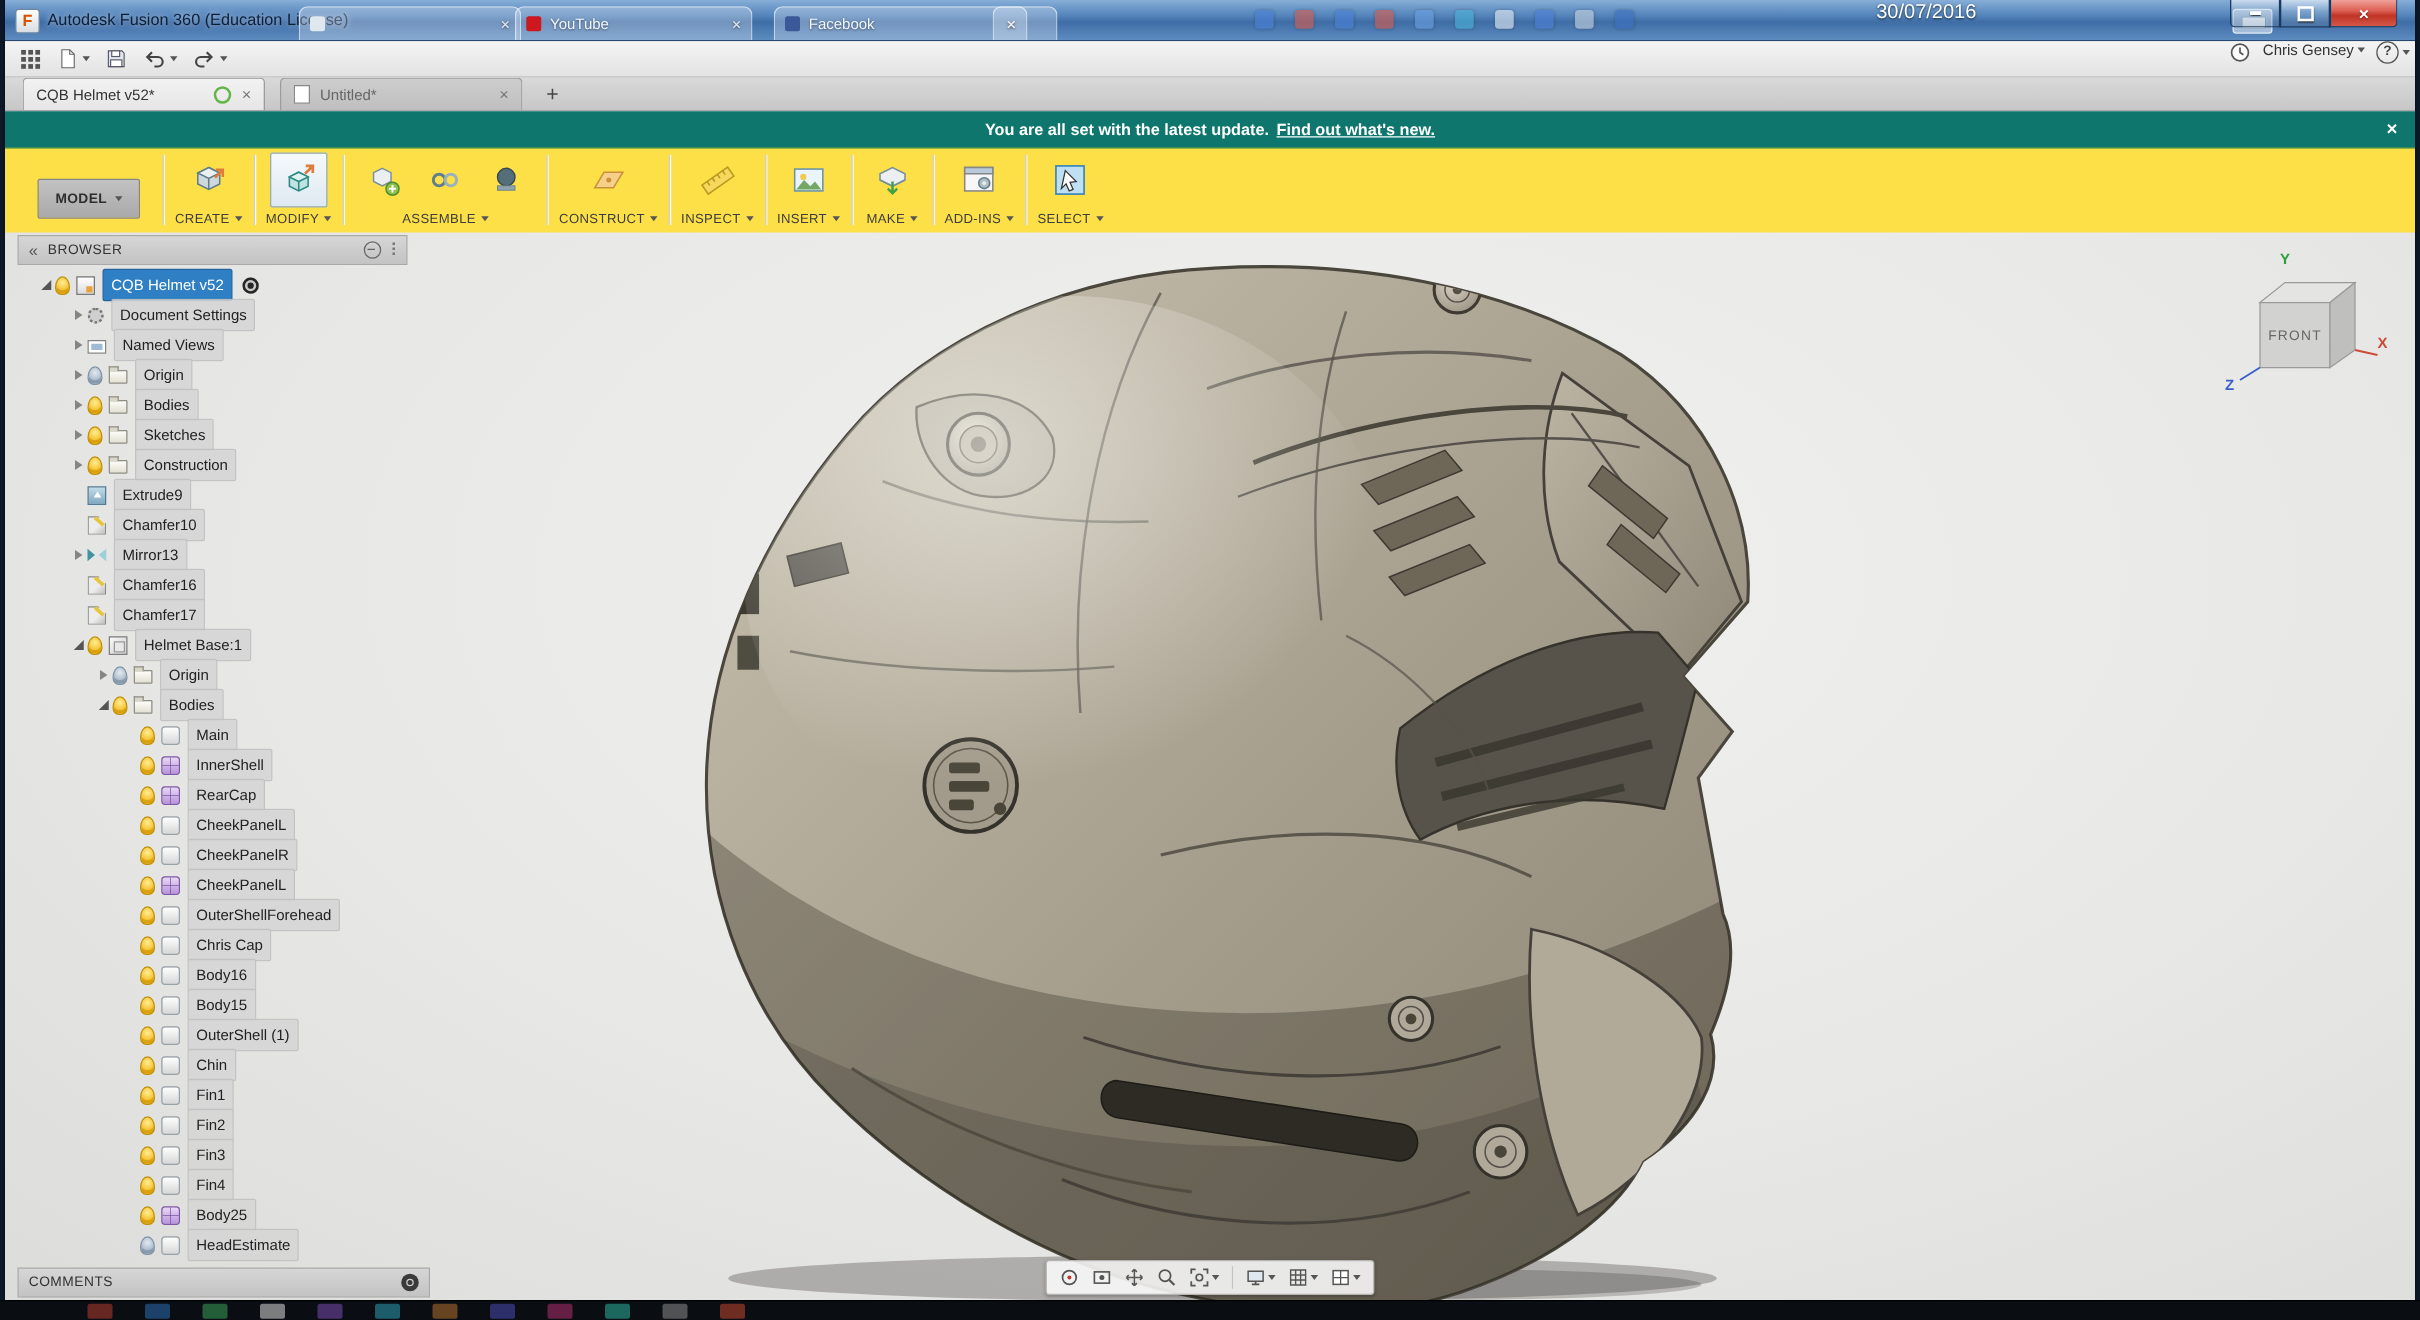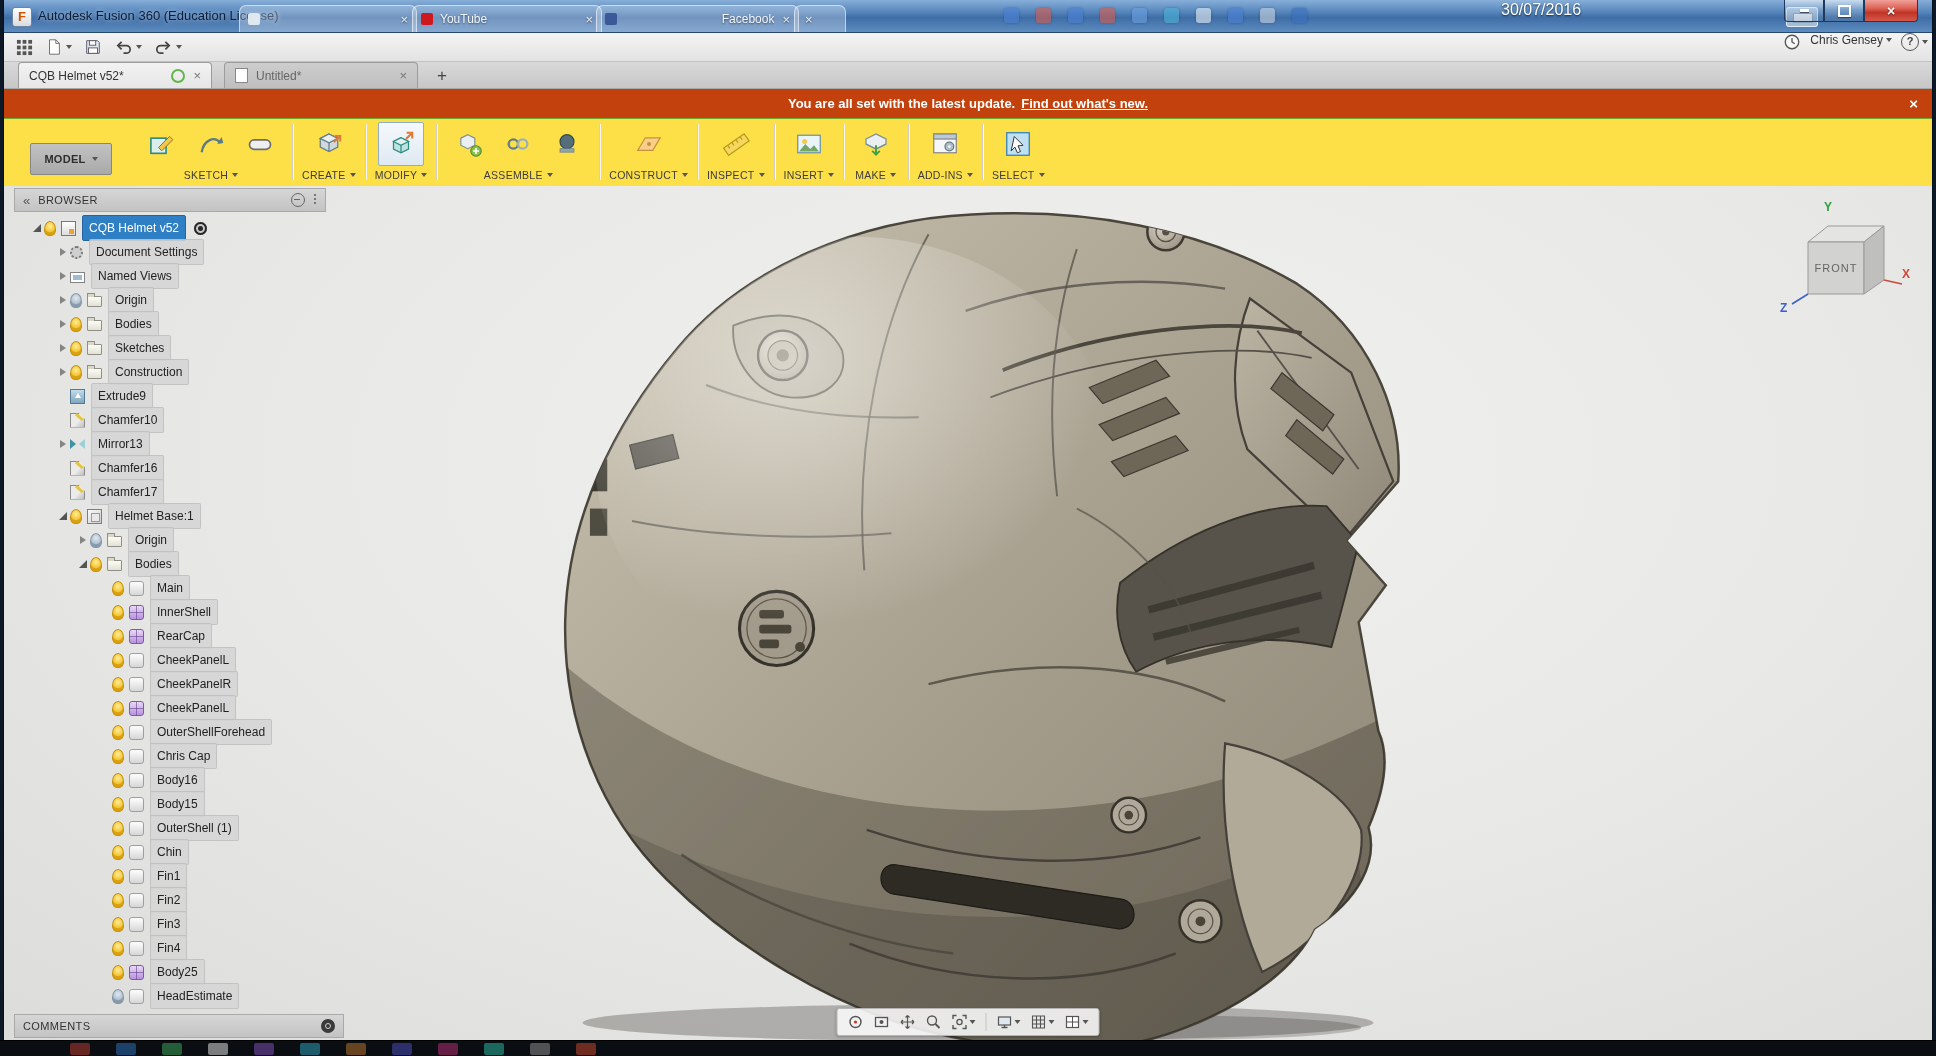--- a/index.html
+++ b/index.html
@@ -64,21 +64,21 @@
     border:1px solid #9c9c9c;border-bottom:none;border-radius:4px 4px 0 0;}
   .doc-tab.active{background:linear-gradient(#f2f2f2,#e6e6e6);color:#333;width:172px;}
   .doc-tab.inactive{background:linear-gradient(#cdcdcd,#bfbfbf);color:#666;width:172px;margin-left:12px;}
   .doc-tab .t-label{flex:1;white-space:nowrap;overflow:hidden;}
   .sync-ring{width:10px;height:10px;border-radius:50%;border:2px solid #63b54a;flex:none;}
   .tab-x{color:#777;font-size:13px;}
   .mini-doc{width:11px;height:13px;background:#fff;border:1px solid #888;flex:none;}
   .new-tab{margin-left:14px;margin-bottom:3px;font-size:17px;color:#444;line-height:18px;padding:0 5px;}
 
   
-  .banner{position:relative;height:29px;background:#c2410c;color:#fff;font-weight:bold;
+  .banner{position:relative;height:29px;background:#0f766e;color:#fff;font-weight:bold;
     font-size:13px;display:flex;align-items:center;justify-content:center;gap:6px;
     border-bottom:1px solid #74a82e;}
   .banner .link{text-decoration:underline;}
   .banner-close{position:absolute;right:14px;top:0;line-height:29px;font-size:15px;color:#fff;}
 
   
   .ribbon{position:relative;height:71px;background:#fde047;border-bottom:1px solid #c3c3c3;}
   .model-btn{position:absolute;left:26px;top:24px;width:80px;height:30px;border-radius:2px;
     border:1px solid #868686;background:linear-gradient(#c2c2c2,#a9a9a9);
     display:flex;align-items:center;justify-content:center;gap:6px;
@@ -200,21 +200,21 @@
     <div class="bg-tab" style="left:235px;width:160px;">
       <span class="fav" style="background:#dfe7ef"></span>
       <span class="lbl"></span>
       <span class="x">×</span>
     </div>
     <div class="bg-tab" style="left:408px;width:172px;">
       <span class="fav" style="background:#cc181e"></span>
       <span class="lbl">YouTube</span>
       <span class="x">×</span>
     </div>
-    <div class="bg-tab" style="left:592px;width:185px;text-align:right;">
+    <div class="bg-tab" style="left:615px;width:185px;">
       <span class="fav" style="background:#3b5998"></span>
       <span class="lbl">Facebook</span>
       <span class="x">×</span>
     </div>
     <div class="bg-tab" style="left:790px;width:34px;">
       <span class="x" style="margin-left:2px">×</span>
     </div>
 
     <div class="ghost-icons">
 
@@ -329,45 +329,20 @@
     <span class="link">Find out what's new.</span>
     <span class="banner-close">×</span>
   </div>
 
   <div class="ribbon">
     <div class="model-btn">
       <span>MODEL</span>
       <span class="caret"></span>
     </div>
     <div class="groups">
-      <div class="grp">
-        <div class="tiles">
-          <span class="tile">
-            <svg width="30" height="28" viewBox="0 0 24 24">
-                <rect x="2.5" y="7" width="13" height="13" fill="#ddeeea" stroke="#2e8b84" stroke-width="1.4"></rect>
-                <path d="M9 15 L18.5 5.5 l2.8 2.8 L11.8 17.8 Z" fill="#f2c84b" stroke="#8a6d1f" stroke-width="0.8"></path>
-              </svg>
-          </span>
-          <span class="tile">
-            <svg width="30" height="28" viewBox="0 0 24 24">
-                <path d="M4 19 C6 8 15 5 20 11" fill="none" stroke="#5a7a8a" stroke-width="2"></path>
-                <path d="M21 6 l1.6 5.2 -5.2 .8 z" fill="#5a7a8a"></path>
-              </svg>
-          </span>
-          <span class="tile">
-            <svg width="30" height="28" viewBox="0 0 24 24">
-                <rect x="3" y="8.5" width="18" height="8" rx="4" fill="#efefef" stroke="#6f6f6f" stroke-width="1.5"></rect>
-              </svg>
-          </span>
-        </div>
-        <div class="grp-label">
-          <span>SKETCH</span>
-            <span class="caret"></span>
-        </div>
-      </div>
       <div class="grp-sep"></div>
 
       <div class="grp">
         <div class="tiles">
           <span class="tile">
             <svg width="32" height="30" viewBox="0 0 24 24">
                 <path d="M12 4 l7 3.5 v7 L12 18 5 14.5 v-7 Z" fill="#cfd8dc" stroke="#607d8b"></path>
                 <path d="M12 4 l7 3.5 L12 11 5 7.5 Z" fill="#eceff1" stroke="#607d8b"></path>
                 <path d="M12 11 v7" stroke="#607d8b"></path>
                 <path d="M16.5 5.5 h4.5 v4.5 M21 5.5 l-5 5" stroke="#e07b39" stroke-width="1.6" fill="none"></path>

